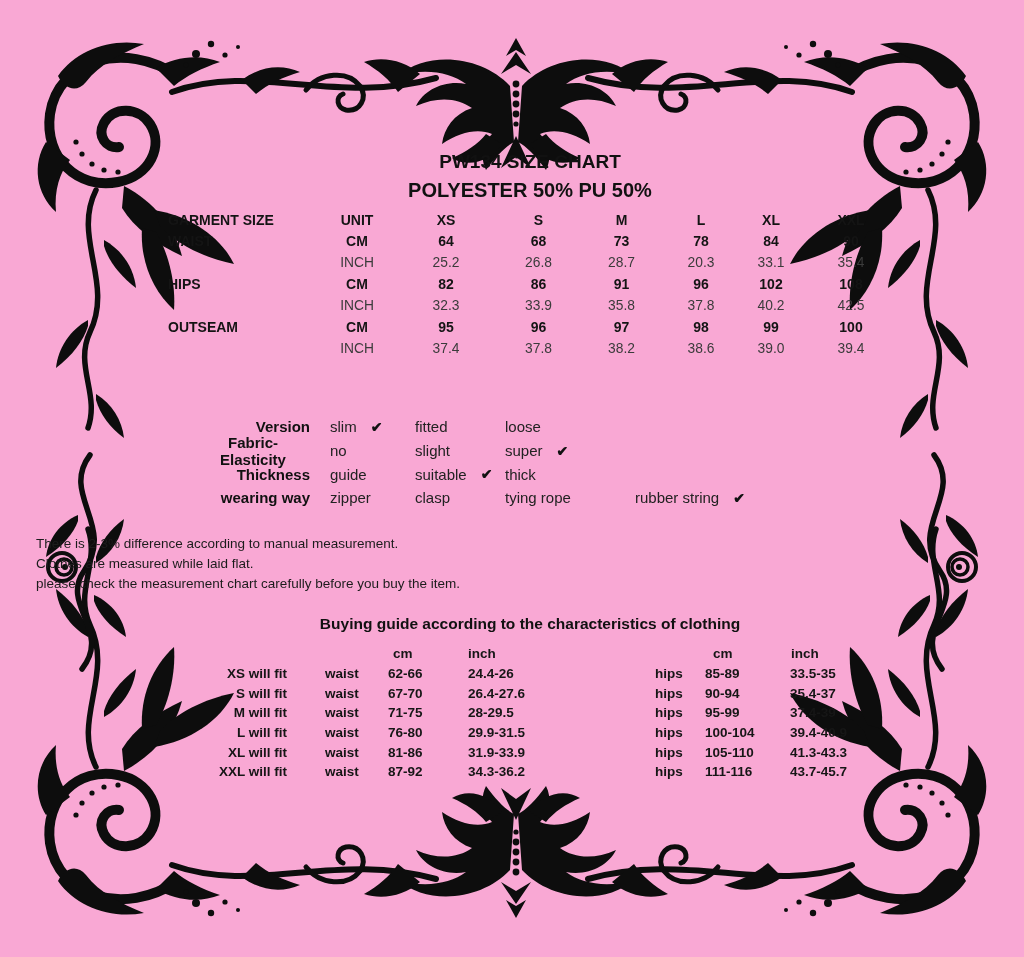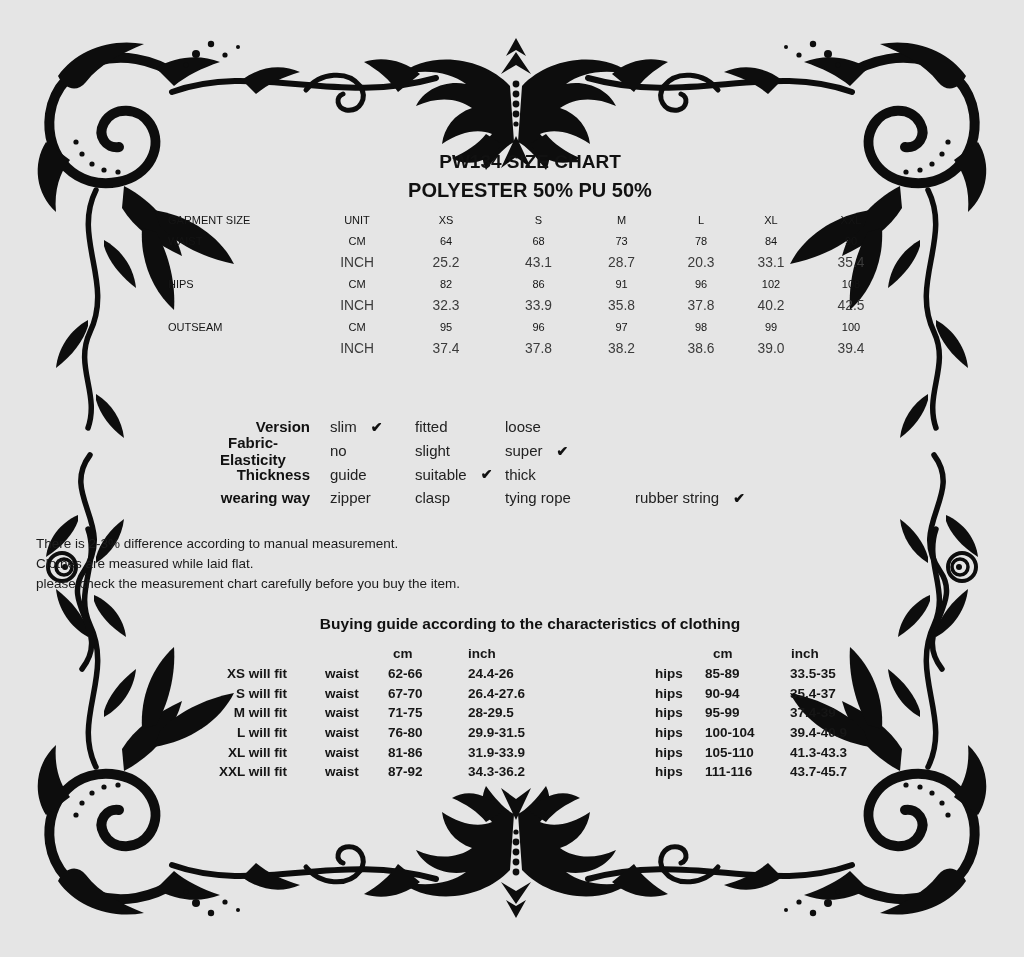--- a/index.html
+++ b/index.html
@@ -1,29 +1,29 @@
 <!DOCTYPE html>
 <html><head>
 <meta charset="utf-8">
 <style>
   html,body{margin:0;padding:0;background:#ffffff;}
-  .canvas{position:relative;width:1024px;height:957px;background:#e5e5e5;overflow:hidden;
+  .canvas{position:relative;width:1024px;height:957px;background:#f9a8d4;overflow:hidden;
           font-family:"Liberation Sans", sans-serif;color:#1a1a1a;}
   .border-svg{position:absolute;left:0;top:0;width:1024px;height:957px;}
 
   .title{position:absolute;left:36px;top:151px;width:988px;text-align:center;
          font-size:19px;font-weight:bold;color:#111;}
   .subtitle{position:absolute;left:36px;top:179px;width:988px;text-align:center;
             font-size:20px;font-weight:bold;color:#111;}
 
   .size-table{position:absolute;left:168px;top:209px;display:grid;
               grid-template-columns:150px 78px 100px 85px 81px 78px 62px 98px;}
   .size-table .row{display:contents;}
   .size-table .cell{height:21.5px;display:flex;align-items:center;justify-content:center;
-                    font-size:11px;font-weight:normal;color:#141414;}
+                    font-size:14px;font-weight:bold;color:#141414;}
   .size-table .cell.lbl{justify-content:flex-start;}
   .size-table .row.inch .cell{font-weight:normal;font-size:13.8px;color:#3b3b3b;}
 
   .chars{position:absolute;left:196px;top:415px;display:grid;
          grid-template-columns:114px 105px 90px 130px 145px;text-align:center;}
   .chars .row{display:contents;}
   .chars .cell{height:23.7px;display:flex;align-items:center;font-size:15px;color:#222;}
   .chars .lbl{justify-content:flex-end;font-weight:bold;color:#111;}
   .chars .opt1{padding-left:20px;}
   .check{margin-left:14px;font-weight:bold;font-size:14px;color:#111;}
@@ -141,21 +141,21 @@
       <div class="cell">68</div>
       <div class="cell">73</div>
       <div class="cell">78</div>
       <div class="cell">84</div>
       <div class="cell">90</div>
     </div>
     <div class="row inch">
       <div class="cell lbl"></div>
       <div class="cell">INCH</div>
       <div class="cell">25.2</div>
-      <div class="cell">43.1</div>
+      <div class="cell">26.8</div>
       <div class="cell">28.7</div>
       <div class="cell">20.3</div>
       <div class="cell">33.1</div>
       <div class="cell">35.4</div>
     </div>
     <div class="row">
       <div class="cell lbl">HIPS</div>
       <div class="cell">CM</div>
       <div class="cell">82</div>
       <div class="cell">86</div>

